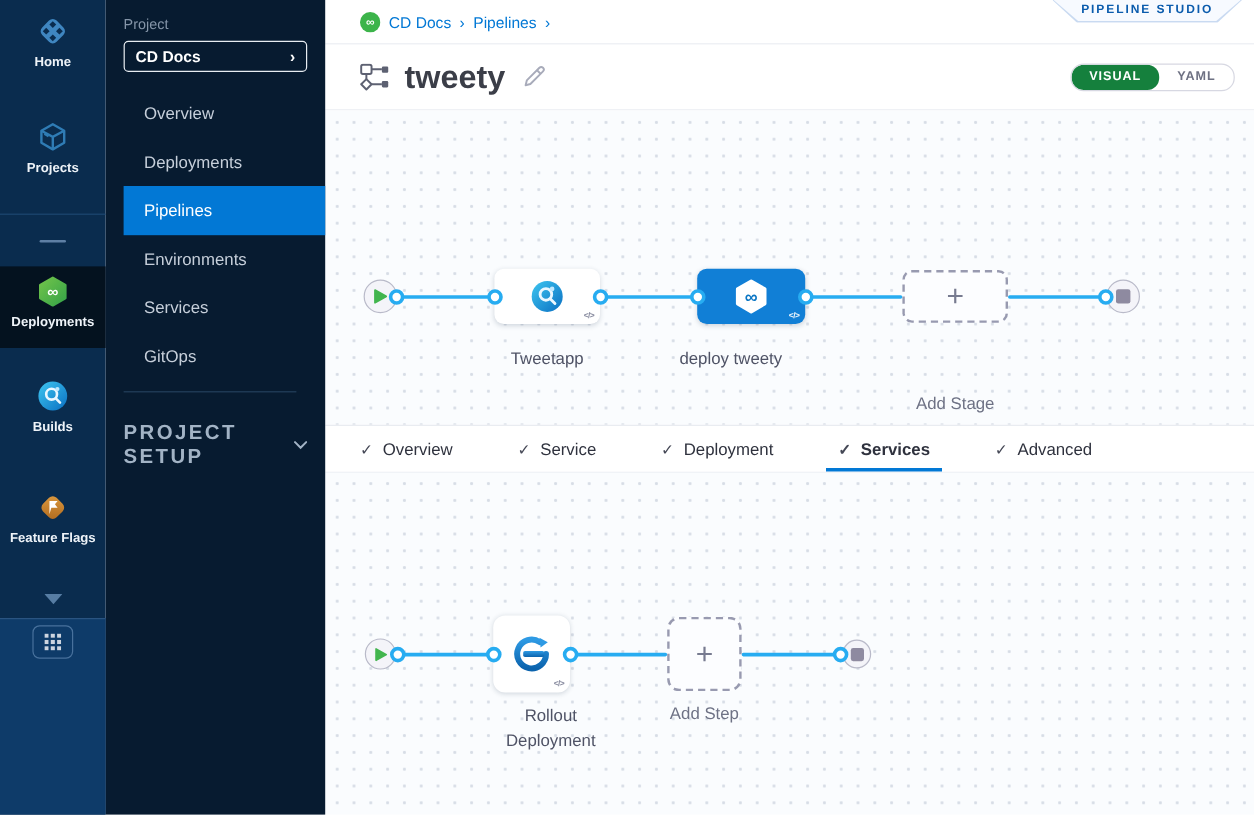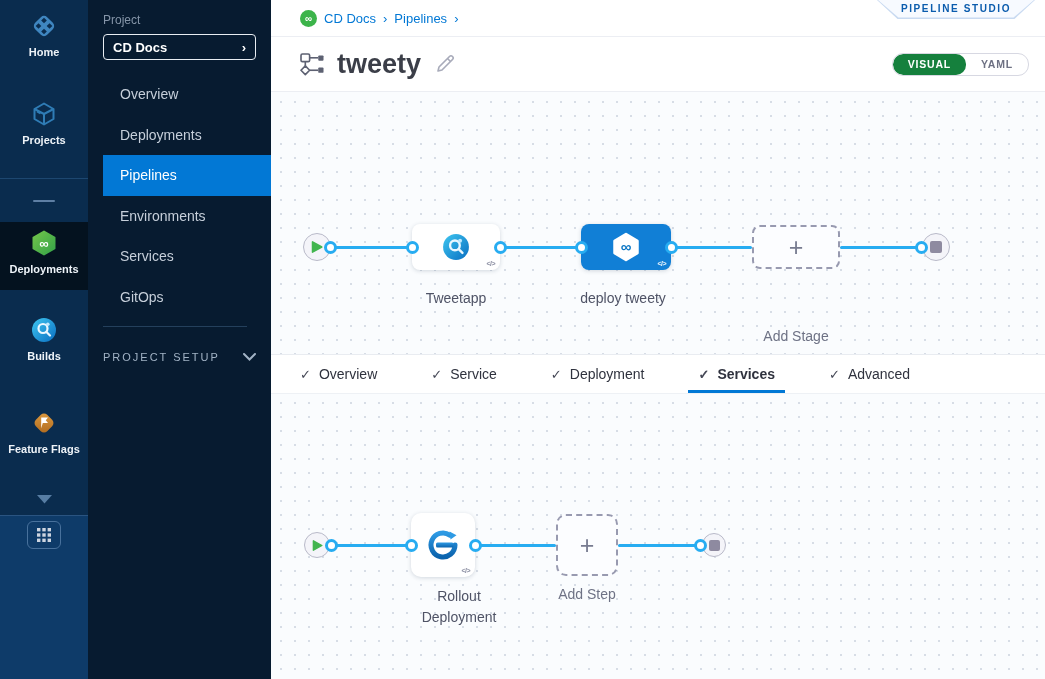--- a/index.html
+++ b/index.html
@@ -26,21 +26,21 @@
   .panel{position:relative;width:183px;flex:0 0 183px;background:#071b30;z-index:4;}
   .proj-label{margin:13px 0 0 15px;font-size:12px;color:#8595a8;}
   .proj-select{margin:7px 15px 0 15px;height:24px;border:1px solid #e8edf2;border-radius:4px;display:flex;align-items:center;justify-content:space-between;padding:0 9px;cursor:pointer;}
   .proj-select .name{color:#fff;font-size:13px;font-weight:bold;}
   .proj-select .chev{color:#fff;font-size:13px;font-weight:bold;line-height:1;}
   .panel-menu{margin-top:14px;}
   .panel-item{height:40.5px;display:flex;align-items:center;padding-left:32px;font-size:14px;color:#c6cfda;cursor:pointer;}
   .panel-item.active{margin-left:15px;padding-left:17px;background:#0278d5;color:#fff;}
   .panel-divider{margin:9px 24px 0 15px;height:1px;background:#24405c;}
   .proj-setup{margin:24px 15px 0 15px;display:flex;align-items:center;justify-content:space-between;cursor:pointer;}
-  .proj-setup .txt{font-size:11px;font-weight:normal;letter-spacing:2px;color:#a2b3c5;}
+  .proj-setup .txt{font-size:17px;font-weight:bold;letter-spacing:2px;color:#a2b3c5;}
 
   
   .main{flex:1;display:flex;flex-direction:column;background:#fff;position:relative;min-width:0;}
   .crumb-row{height:36px;flex:0 0 36px;border-bottom:1px solid #eceef3;display:flex;align-items:center;padding-left:29px;gap:7px;position:relative;}
   .crumb-link{font-size:13px;color:#0278d5;cursor:pointer;}
   .crumb-sep{font-size:13px;color:#0278d5;}
   .studio-badge{position:absolute;top:0;right:10px;width:158px;height:19px;clip-path:polygon(0 0,100% 0,87% 100%,13% 100%);background:#c9daf1;}
   .studio-badge .inner{position:absolute;left:1px;right:1px;top:0;bottom:1.5px;clip-path:polygon(0 0,100% 0,86.9% 100%,13.1% 100%);background:#f7faff;display:flex;align-items:center;justify-content:center;font-size:10px;font-weight:bold;letter-spacing:1.6px;color:#0b5cad;}
   .title-row{height:54px;flex:0 0 54px;border-bottom:1px solid #eceef3;display:flex;align-items:center;padding:0 16px 0 29px;gap:12px;}
   .pipe-title{font-size:27px;font-weight:bold;color:#3b3e48;}
@@ -292,21 +292,21 @@
       <div class="add-node" style="left:481px;top:133px;width:88px;height:44px;">
         <span>+</span>
       </div>
 
       <div class="link-dot" style="left:643.5px;top:148.5px;"></div>
       <div class="round-node" style="left:651px;top:141px;width:28px;height:28px;">
         <div class="stop-sq"></div>
       </div>
 
       <div class="node-label" style="left:185px;top:198px;text-align:center;">Tweetapp</div>
-      <div class="node-label" style="left:352px;top:198px;">deploy tweety</div>
+      <div class="node-label" style="left:338px;top:198px;">deploy tweety</div>
       <div class="node-label muted" style="left:525px;top:196px;margin-top:40px;">Add Stage</div>
     </div>
 
     <div class="tabs-row">
       <div class="tab">
         <span class="chk">✓</span>
         <span>Overview</span>
       </div>
       <div class="tab">
         <span class="chk">✓</span>

